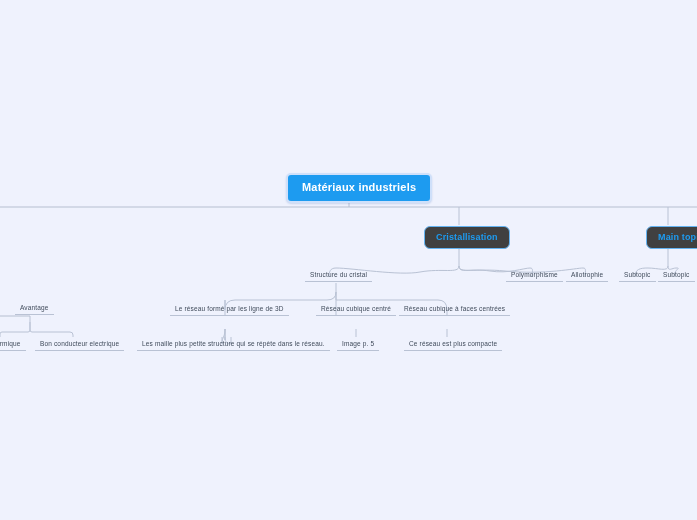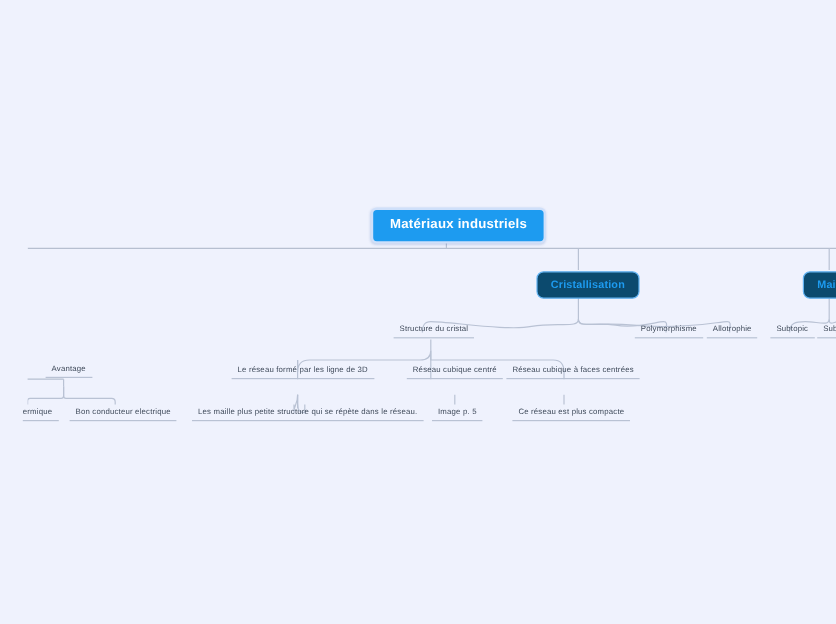--- a/index.html
+++ b/index.html
@@ -12,21 +12,20 @@
     background: #eff2fd;
     font-family: "Liberation Sans", sans-serif;
     overflow: hidden;
     position: relative;
   }
   #canvas {
     position: absolute;
     inset: 0;
     width: 590px;
     height: 520px;
-    margin-left: 23px;
   }
   svg#connectors {
     position: absolute;
     left: 0;
     top: 0;
     width: 697px;
     height: 520px;
     pointer-events: none;
   }
   .node {
@@ -42,21 +41,21 @@
     font-weight: bold;
     letter-spacing: 0.2px;
     border-radius: 5px;
     padding: 7px 14px 8px 14px;
     border: 2px solid #cfe0fa;
     box-shadow: 0 1px 2px rgba(30,80,160,0.18);
     line-height: 1;
   }
   
   .node-l2 {
-    background: #0c4a6e;
+    background: #404040;
     color: #1d9bf0;
     font-size: 9px;
     font-weight: bold;
     letter-spacing: 0.15px;
     border-radius: 6px;
     padding: 6px 11px 6px 11px;
     border: 1.6px solid #63b3f2;
     line-height: 1;
   }
   

